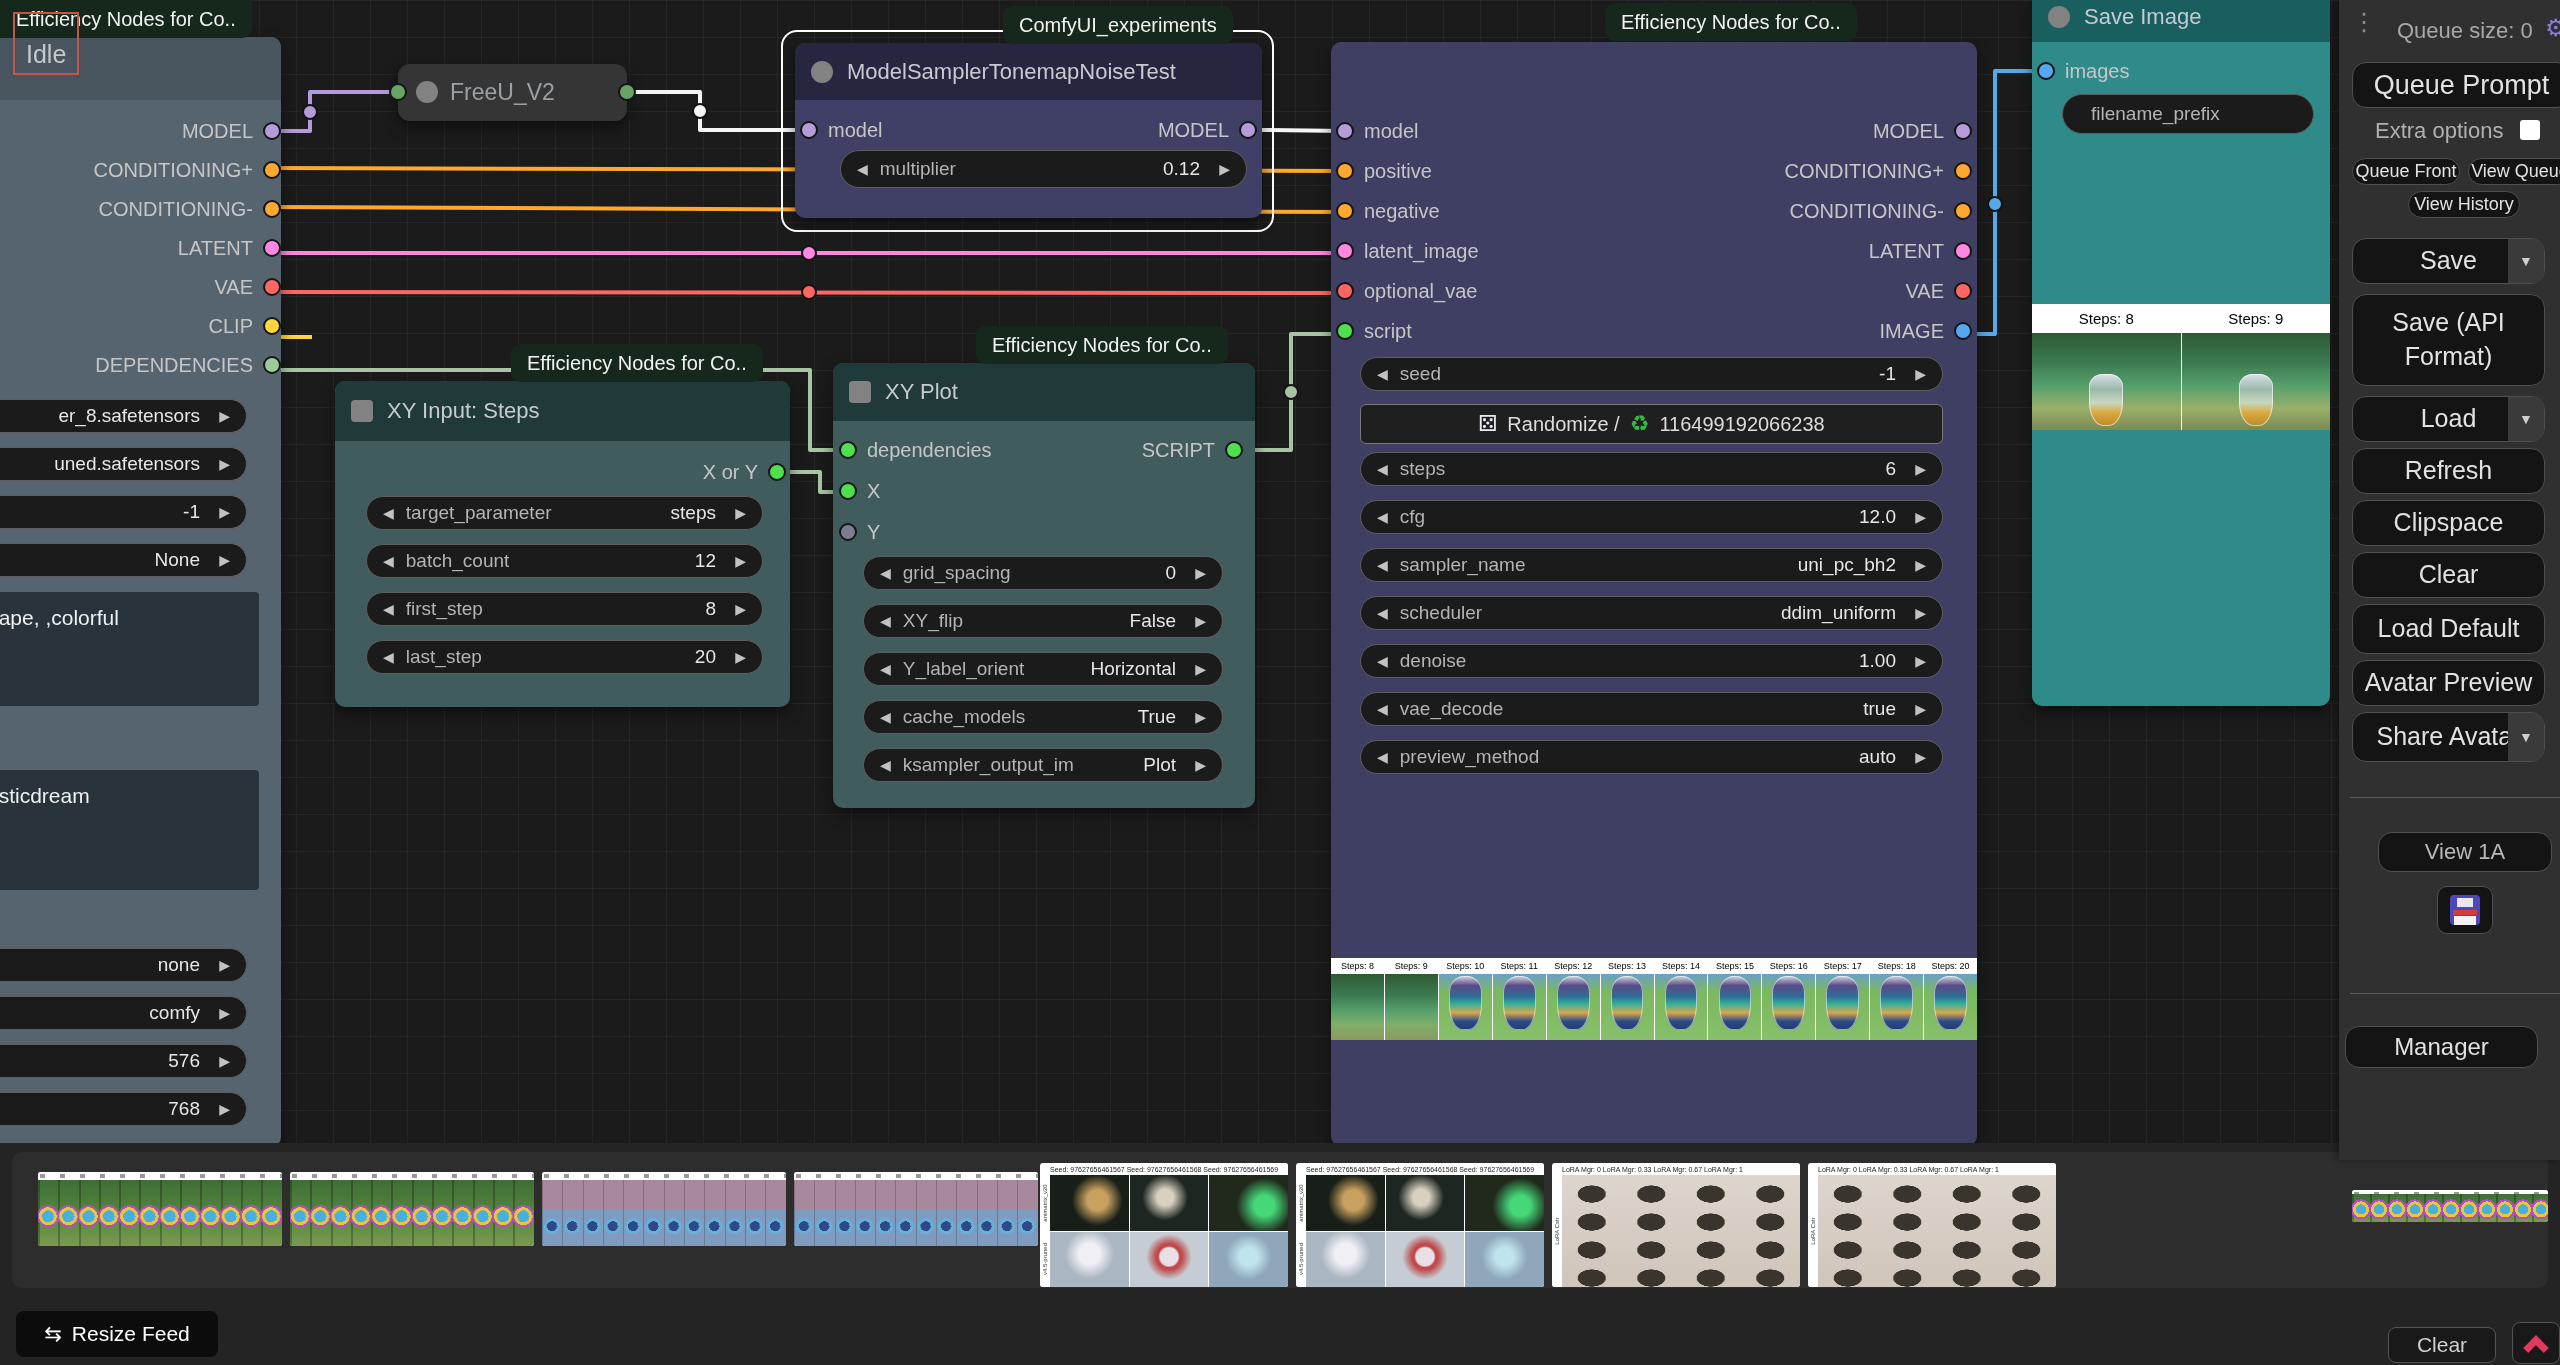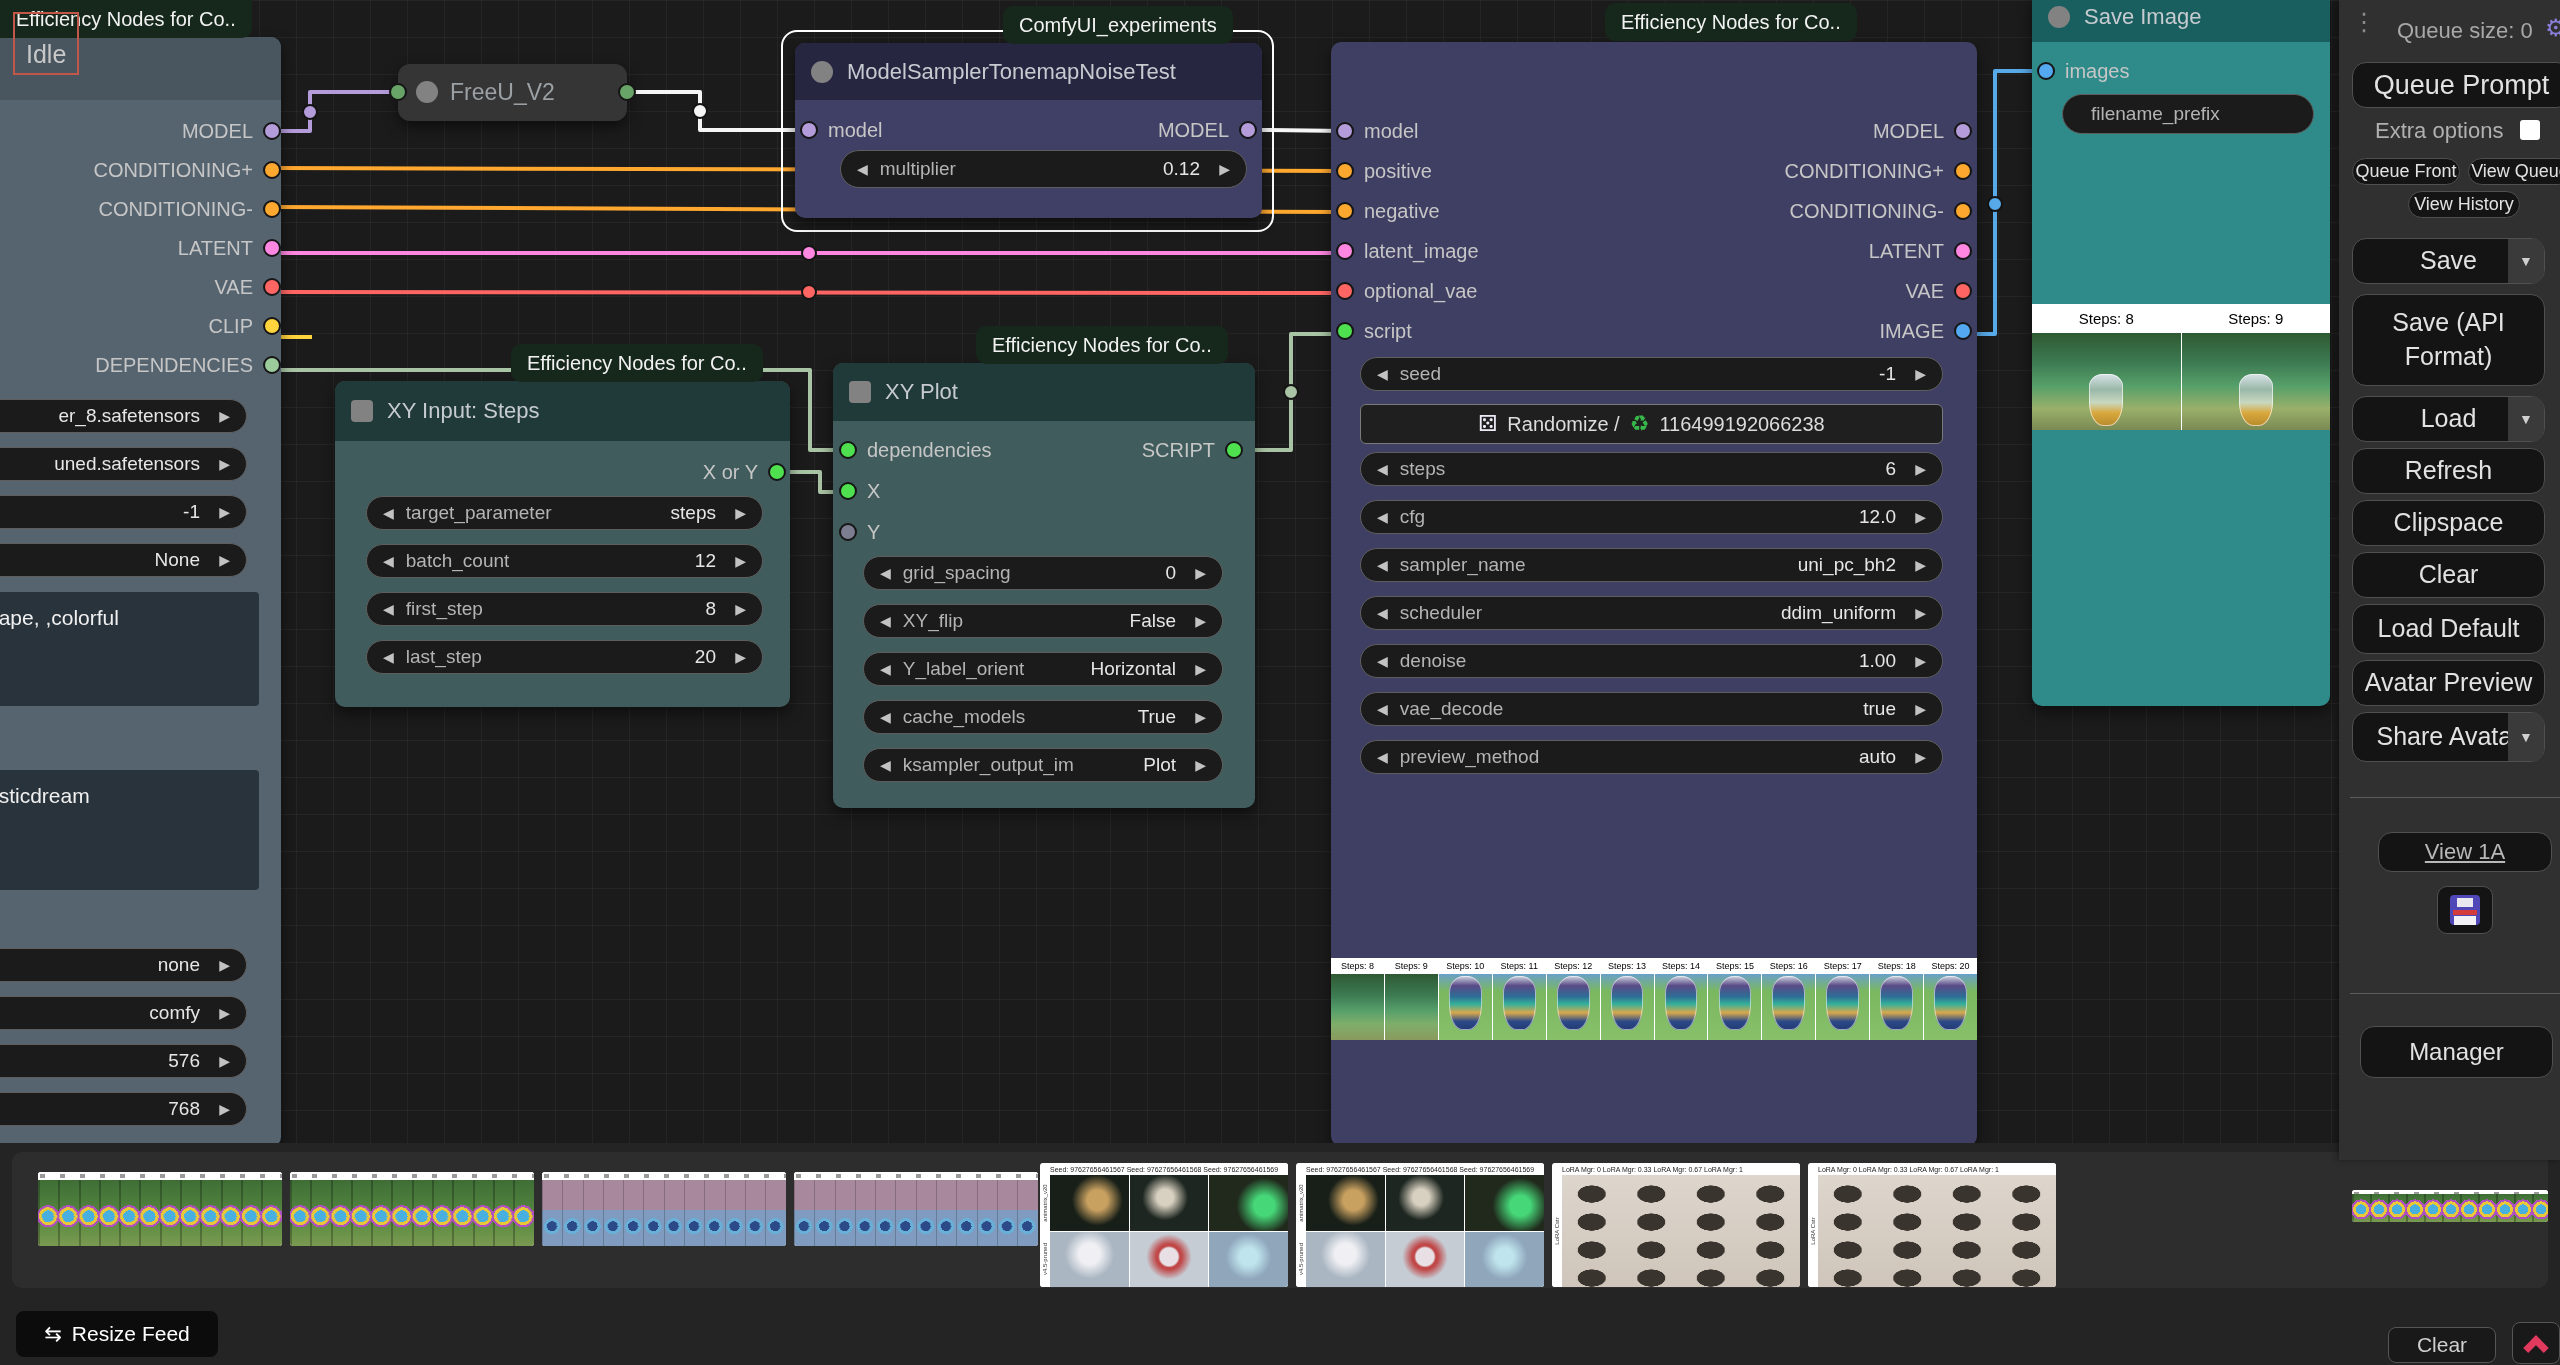--- a/index.html
+++ b/index.html
@@ -728,26 +728,26 @@
     <div class="sbtn" style="left:13px;top:660px;width:193px;height:46px;">
         <span>Avatar Preview</span>
       </div>
     <div class="sbtn" style="left:13px;top:712px;width:193px;height:50px;">
       <span>Share Avatar</span>
       <span class="caret">▼</span>
     </div>
 
     <div class="sdiv" style="top:797px;"></div>
 
-    <div class="sbtn" style="left:39px;top:832px;width:174px;height:40px;font-size:22px;color:#b8b8b8;text-decoration:underline;">
+    <div class="sbtn" style="left:39px;top:832px;width:174px;height:40px;font-size:22px;color:#b8b8b8;">
         <span>View 1A</span>
       </div>
     <div class="sbtn" style="left:98px;top:886px;width:56px;height:48px;border-radius:10px;">
       <i class="floppy"></i>
     </div>
 
     <div class="sdiv" style="top:993px;"></div>
 
-    <div class="sbtn" style="left:21px;top:1026px;width:193px;height:52px;font-size:24px;">
+    <div class="sbtn" style="left:6px;top:1026px;width:193px;height:42px;font-size:24px;">
         <span>Manager</span>
       </div>
   </div>
 </div>
 
 </body></html>

